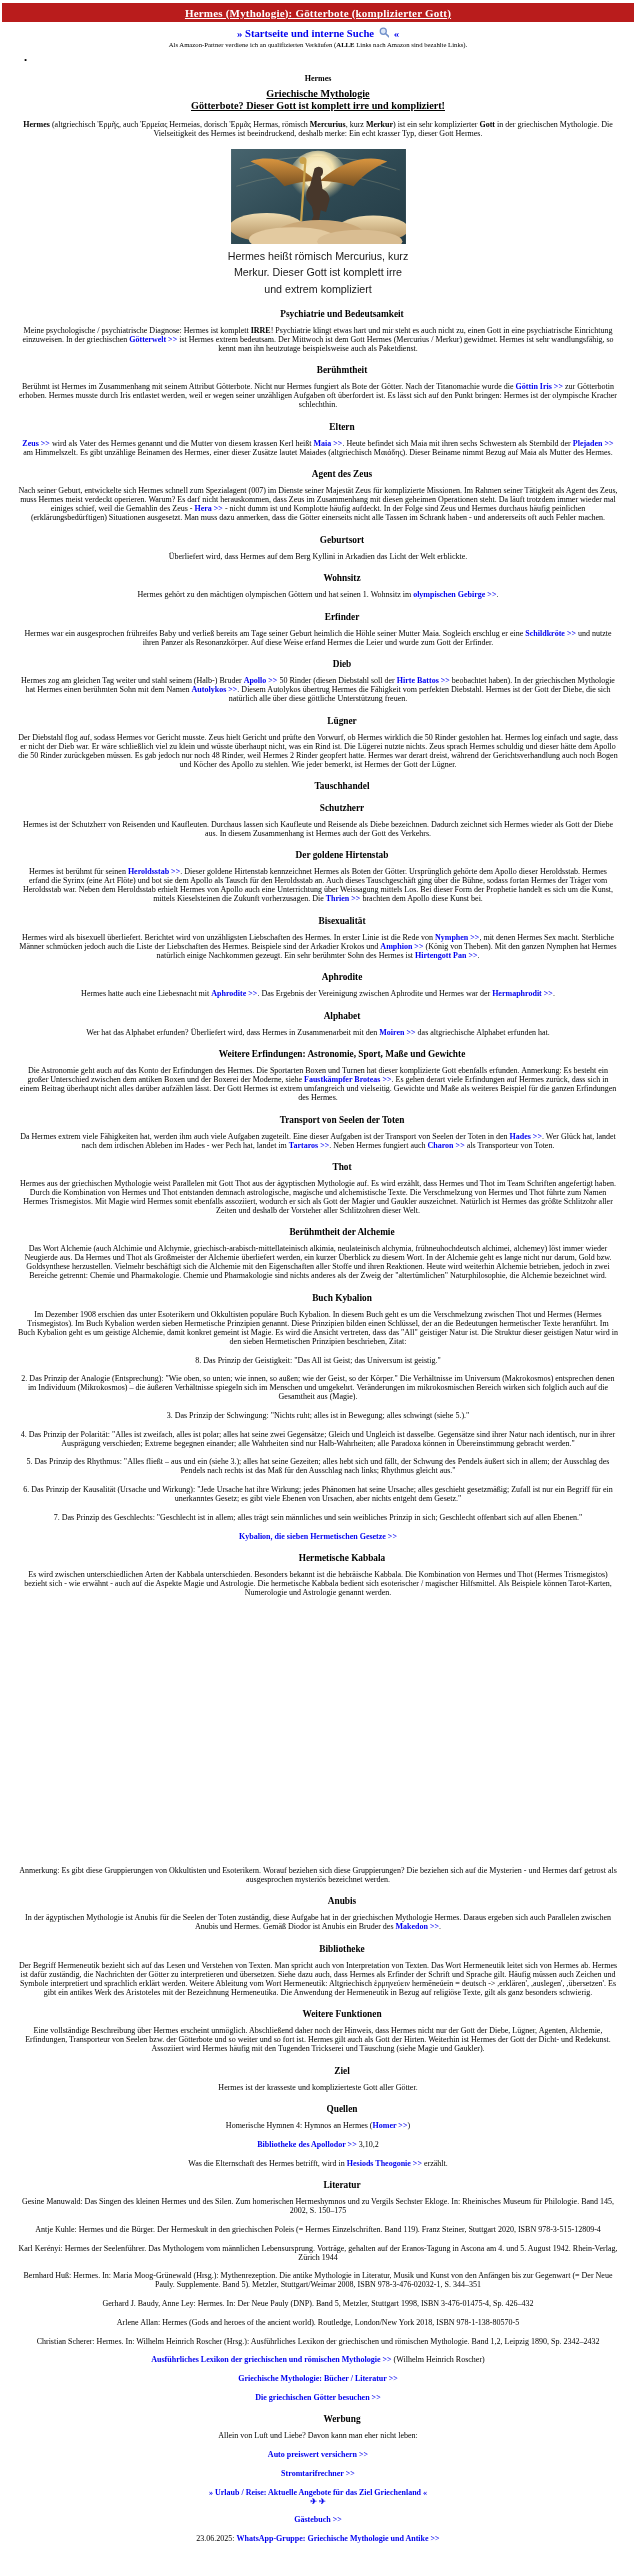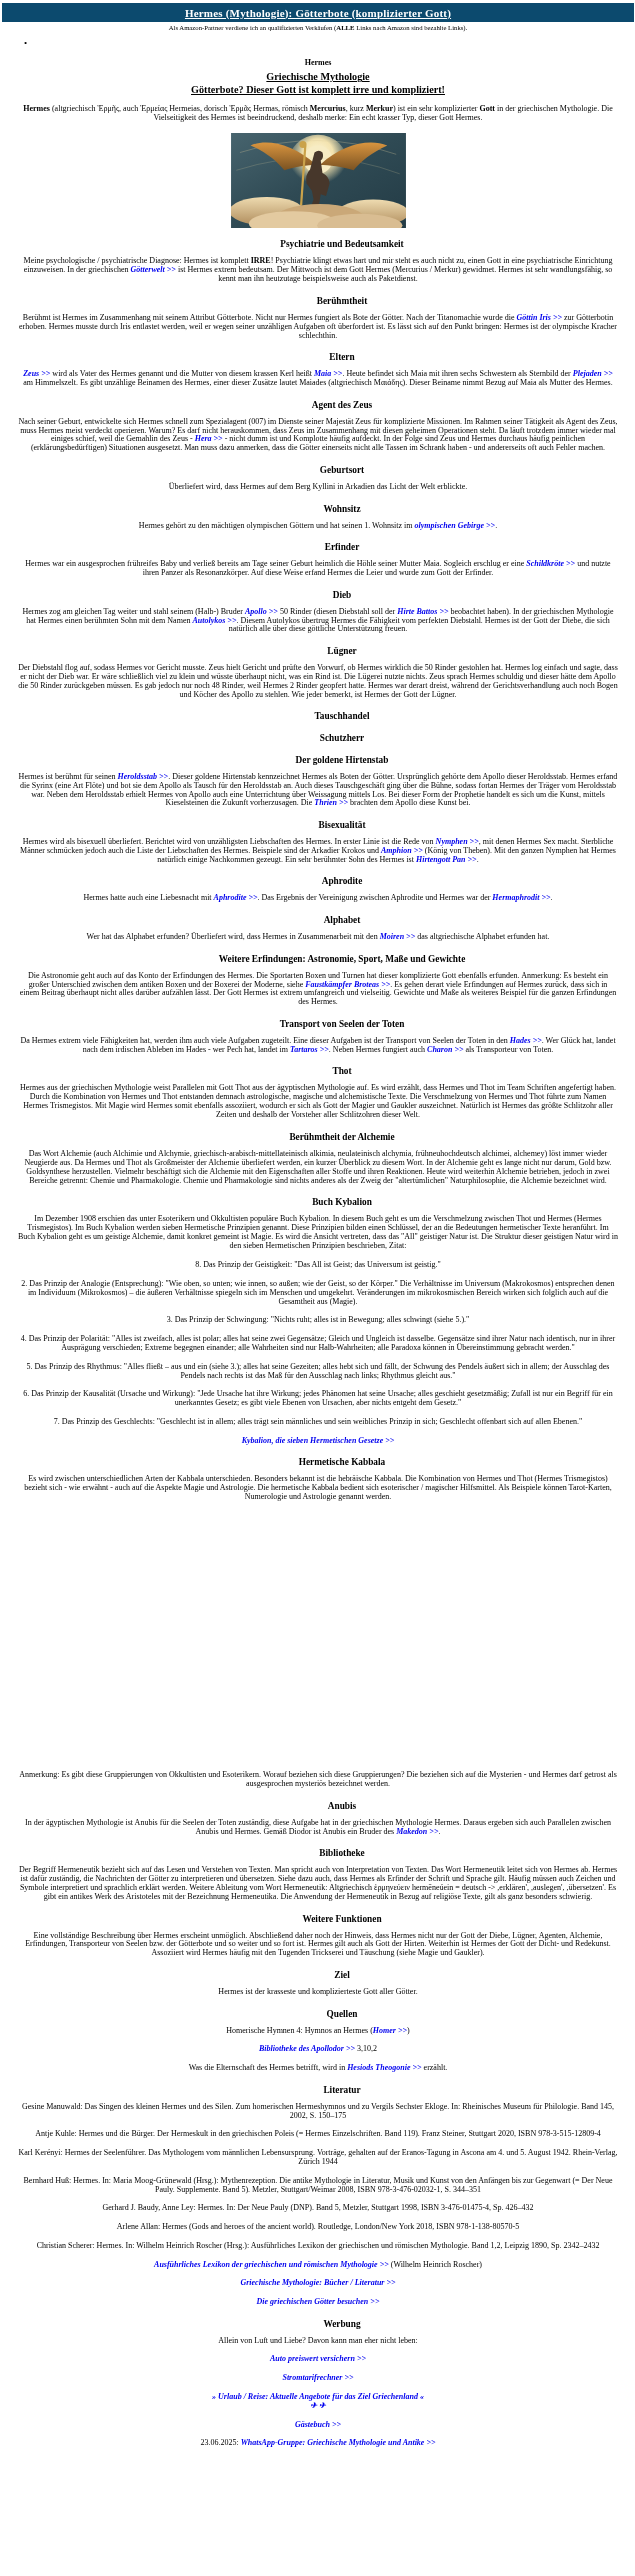--- a/index.html
+++ b/index.html
@@ -1,43 +1,52 @@
 <!DOCTYPE html>
 <html lang="de" style="font-size:14.2px"><head>
 <meta charset="utf-8">
 <title>Hermes (Mythologie): Götterbote (komplizierter Gott)</title>
 <style>
   html,body{margin:0;padding:0;background:#fff;}
   body{width:636px;font-family:"Liberation Serif","DejaVu Serif",serif;color:#000;}
   .page{width:636px;text-align:center;}
-  .titlebar{background:#0c4a6e;margin:2.7px 1.8px 0 1.8px;padding:0.9px 0 1.8px 0;}
+  .titlebar{background:#b91c1c;margin:2.7px 1.8px 0 1.8px;padding:0.9px 0 1.8px 0;}
   .titlebar span{color:#fff;font-weight:bold;font-size:11px;text-decoration:underline;letter-spacing:0.2px;}
   .homelink{margin-top:4.4px;font-size:10.7px;font-weight:bold;color:#0000EE;cursor:pointer;}
   .homelink .ico{vertical-align:-0.9px;margin:0 1.8px;}
   .amazon{font-size:6.7px;margin-top:1.8px;color:#000;}
   .bullet{text-align:left;padding-left:24px;font-size:9px;margin-top:9px;line-height:7.1px;}
   .kicker{font-size:8px;font-weight:bold;margin-top:10.7px;}
   h1{font-size:10.2px;font-weight:bold;margin:4.4px 0 0 0;line-height:1.25;text-decoration:underline;}
   p.body{font-size:8px;line-height:1.12;margin:8px 18px 9.8px 18px;}
   h3{font-size:9.3px;font-weight:bold;margin:11.6px 0 8px 0;padding-left:48px;}
-  .lnk{color:#0000EE;font-weight:bold;text-decoration:none;cursor:pointer;font-style:italic;}
+  .lnk{color:#0000EE;font-weight:bold;text-decoration:none;cursor:pointer;}
   .hero{width:175px;height:95px;margin:3.6px auto 0 auto;}
   .hero svg{display:block;}
   .caption{font-family:"Liberation Sans","DejaVu Sans",sans-serif;font-size:10.7px;line-height:1.55;color:#1a1a1a;white-space:pre-line;margin-top:3.6px;}
   b{font-weight:bold;}
 </style>
 </head>
 <body>
 
 <div class="page">
 
   <div class="titlebar">
     <span>Hermes (Mythologie): Götterbote (komplizierter Gott)</span>
   </div>
 
+  <div class="homelink">
+    <span>»</span>
+    <span>Startseite und interne Suche</span>
+    <svg class="ico" width="10.7" height="10.7" viewBox="0 0 12 12">
+      <circle cx="4.8" cy="4.8" r="3.4" fill="#dbe7f7" stroke="#6f8fc9" stroke-width="1.4"></circle>
+      <line x1="7.6" y1="7.6" x2="11" y2="11" stroke="#6f8fc9" stroke-width="1.8" stroke-linecap="round"></line>
+    </svg>
+    <span>«</span>
+  </div>
 
   <div class="amazon">
     <span>Als Amazon-Partner verdiene ich an qualifizierten Verkäufen (</span><b>ALLE</b><span> Links nach Amazon sind bezahlte Links).</span>
   </div>
 
   <div class="bullet">•</div>
 
   <div class="kicker">Hermes</div>
 
   <h1>
@@ -80,20 +89,23 @@
       <circle cx="81" cy="13" r="4" fill="#caa24a"></circle>
       <path d="M94,22 q5,-4 9,0 q2,6 -2,9 l2,14 q8,4 8,12 l-4,14 -6,-2 -2,12 -6,14 -6,-4 6,-16 -2,-10 -6,-8 q-2,-10 4,-16 z" fill="#47372b"></path>
       <ellipse cx="40" cy="88" rx="42" ry="16" fill="url(#cloud)"></ellipse>
       <ellipse cx="160" cy="90" rx="40" ry="15" fill="url(#cloud)"></ellipse>
       <ellipse cx="100" cy="98" rx="52" ry="18" fill="#caa878"></ellipse>
       <ellipse cx="70" cy="102" rx="50" ry="14" fill="#e3caa0"></ellipse>
       <ellipse cx="145" cy="104" rx="48" ry="13" fill="#d9bd92"></ellipse>
     </svg>
   </div>
 
+  <div class="caption">Hermes heißt römisch Mercurius, kurz
+Merkur. Dieser Gott ist komplett irre
+und extrem kompliziert</div>
 
   <div>
       <h3>Psychiatrie und Bedeutsamkeit</h3>
       <p class="body">Meine psychologische / psychiatrische Diagnose: Hermes ist komplett <b>IRRE</b>! Psychiatrie klingt etwas hart und mir steht es auch nicht zu, einen Gott in eine psychiatrische Einrichtung einzuweisen. In der griechischen <a href="#" class="lnk">Götterwelt &gt;&gt;</a> ist Hermes extrem bedeutsam. Der Mittwoch ist dem Gott Hermes (Mercurius / Merkur) gewidmet. Hermes ist sehr wandlungsfähig, so kennt man ihn heutzutage beispielsweise auch als Paketdienst.</p>
       <h3>Berühmtheit</h3>
       <p class="body">Berühmt ist Hermes im Zusammenhang mit seinem Attribut Götterbote. Nicht nur Hermes fungiert als Bote der Götter. Nach der Titanomachie wurde die <a href="#" class="lnk">Göttin Iris &gt;&gt;</a> zur Götterbotin erhoben. Hermes musste durch Iris entlastet werden, weil er wegen seiner unzähligen Aufgaben oft überfordert ist. Es lässt sich auf den Punkt bringen: Hermes ist der olympische Kracher schlechthin.</p>
       <h3>Eltern</h3>
       <p class="body"><a href="#" class="lnk">Zeus &gt;&gt;</a> wird als Vater des Hermes genannt und die Mutter von diesem krassen Kerl heißt <a href="#" class="lnk">Maia &gt;&gt;</a>. Heute befindet sich Maia mit ihren sechs Schwestern als Sternbild der <a href="#" class="lnk">Plejaden &gt;&gt;</a> am Himmelszelt. Es gibt unzählige Beinamen des Hermes, einer dieser Zusätze lautet Maiades (altgriechisch Μαιάδης). Dieser Beiname nimmt Bezug auf Maia als Mutter des Hermes.</p>
       <h3>Agent des Zeus</h3>
       <p class="body">Nach seiner Geburt, entwickelte sich Hermes schnell zum Spezialagent (007) im Dienste seiner Majestät Zeus für komplizierte Missionen. Im Rahmen seiner Tätigkeit als Agent des Zeus, muss Hermes meist verdeckt operieren. Warum? Es darf nicht herauskommen, dass Zeus im Zusammenhang mit diesen geheimen Operationen steht. Da läuft trotzdem immer wieder mal einiges schief, weil die Gemahlin des Zeus - <a href="#" class="lnk">Hera &gt;&gt;</a> - nicht dumm ist und Komplotte häufig aufdeckt. In der Folge sind Zeus und Hermes durchaus häufig peinlichen (erklärungsbedürftigen) Situationen ausgesetzt. Man muss dazu anmerken, dass die Götter einerseits nicht alle Tassen im Schrank haben - und andererseits oft auch Fehler machen.</p>
@@ -102,20 +114,21 @@
       <h3>Wohnsitz</h3>
       <p class="body">Hermes gehört zu den mächtigen olympischen Göttern und hat seinen 1. Wohnsitz im <a href="#" class="lnk">olympischen Gebirge &gt;&gt;</a>.</p>
       <h3>Erfinder</h3>
       <p class="body">Hermes war ein ausgesprochen frühreifes Baby und verließ bereits am Tage seiner Geburt heimlich die Höhle seiner Mutter Maia. Sogleich erschlug er eine <a href="#" class="lnk">Schildkröte &gt;&gt;</a> und nutzte ihren Panzer als Resonanzkörper. Auf diese Weise erfand Hermes die Leier und wurde zum Gott der Erfinder.</p>
       <h3>Dieb</h3>
       <p class="body">Hermes zog am gleichen Tag weiter und stahl seinem (Halb-) Bruder <a href="#" class="lnk">Apollo &gt;&gt;</a> 50 Rinder (diesen Diebstahl soll der <a href="#" class="lnk">Hirte Battos &gt;&gt;</a> beobachtet haben). In der griechischen Mythologie hat Hermes einen berühmten Sohn mit dem Namen <a href="#" class="lnk">Autolykos &gt;&gt;</a>. Diesem Autolykos übertrug Hermes die Fähigkeit vom perfekten Diebstahl. Hermes ist der Gott der Diebe, die sich natürlich alle über diese göttliche Unterstützung freuen.</p>
       <h3>Lügner</h3>
       <p class="body">Der Diebstahl flog auf, sodass Hermes vor Gericht musste. Zeus hielt Gericht und prüfte den Vorwurf, ob Hermes wirklich die 50 Rinder gestohlen hat. Hermes log einfach und sagte, dass er nicht der Dieb war. Er wäre schließlich viel zu klein und wüsste überhaupt nicht, was ein Rind ist. Die Lügerei nutzte nichts. Zeus sprach Hermes schuldig und dieser hätte dem Apollo die 50 Rinder zurückgeben müssen. Es gab jedoch nur noch 48 Rinder, weil Hermes 2 Rinder geopfert hatte. Hermes war derart dreist, während der Gerichtsverhandlung auch noch Bogen und Köcher des Apollo zu stehlen. Wie jeder bemerkt, ist Hermes der Gott der Lügner.</p>
       <h3>Tauschhandel</h3>
       <h3>Schutzherr</h3>
+      <p class="body">Hermes ist der Schutzherr von Reisenden und Kaufleuten. Durchaus lassen sich Kaufleute und Reisende als Diebe bezeichnen. Dadurch zeichnet sich Hermes wieder als Gott der Diebe aus. In diesem Zusammenhang ist Hermes auch der Gott des Verkehrs.</p>
       <h3>Der goldene Hirtenstab</h3>
       <p class="body">Hermes ist berühmt für seinen <a href="#" class="lnk">Heroldsstab &gt;&gt;</a>. Dieser goldene Hirtenstab kennzeichnet Hermes als Boten der Götter. Ursprünglich gehörte dem Apollo dieser Heroldsstab. Hermes erfand die Syrinx (eine Art Flöte) und bot sie dem Apollo als Tausch für den Heroldsstab an. Auch dieses Tauschgeschäft ging über die Bühne, sodass fortan Hermes der Träger vom Heroldsstab war. Neben dem Heroldsstab erhielt Hermes von Apollo auch eine Unterrichtung über Weissagung mittels Los. Bei dieser Form der Prophetie handelt es sich um die Kunst, mittels Kieselsteinen die Zukunft vorherzusagen. Die <a href="#" class="lnk">Thrien &gt;&gt;</a> brachten dem Apollo diese Kunst bei.</p>
       <h3>Bisexualität</h3>
       <p class="body">Hermes wird als bisexuell überliefert. Berichtet wird von unzähligsten Liebschaften des Hermes. In erster Linie ist die Rede von <a href="#" class="lnk">Nymphen &gt;&gt;</a>, mit denen Hermes Sex macht. Sterbliche Männer schmücken jedoch auch die Liste der Liebschaften des Hermes. Beispiele sind der Arkadier Krokos und <a href="#" class="lnk">Amphion &gt;&gt;</a> (König von Theben). Mit den ganzen Nymphen hat Hermes natürlich einige Nachkommen gezeugt. Ein sehr berühmter Sohn des Hermes ist <a href="#" class="lnk">Hirtengott Pan &gt;&gt;</a>.</p>
       <h3>Aphrodite</h3>
       <p class="body">Hermes hatte auch eine Liebesnacht mit <a href="#" class="lnk">Aphrodite &gt;&gt;</a>. Das Ergebnis der Vereinigung zwischen Aphrodite und Hermes war der <a href="#" class="lnk">Hermaphrodit &gt;&gt;</a>.</p>
       <h3>Alphabet</h3>
       <p class="body">Wer hat das Alphabet erfunden? Überliefert wird, dass Hermes in Zusammenarbeit mit den <a href="#" class="lnk">Moiren &gt;&gt;</a> das altgriechische Alphabet erfunden hat.</p>
       <h3>Weitere Erfindungen: Astronomie, Sport, Maße und Gewichte</h3>
       <p class="body">Die Astronomie geht auch auf das Konto der Erfindungen des Hermes. Die Sportarten Boxen und Turnen hat dieser komplizierte Gott ebenfalls erfunden. Anmerkung: Es besteht ein großer Unterschied zwischen dem antiken Boxen und der Boxerei der Moderne, siehe <a href="#" class="lnk">Faustkämpfer Broteas &gt;&gt;</a>. Es gehen derart viele Erfindungen auf Hermes zurück, dass sich in einem Beitrag überhaupt nicht alles darüber aufzählen lässt. Der Gott Hermes ist extrem umfangreich und vielseitig. Gewichte und Maße als weiteres Beispiel für die ganzen Erfindungen des Hermes.</p>

